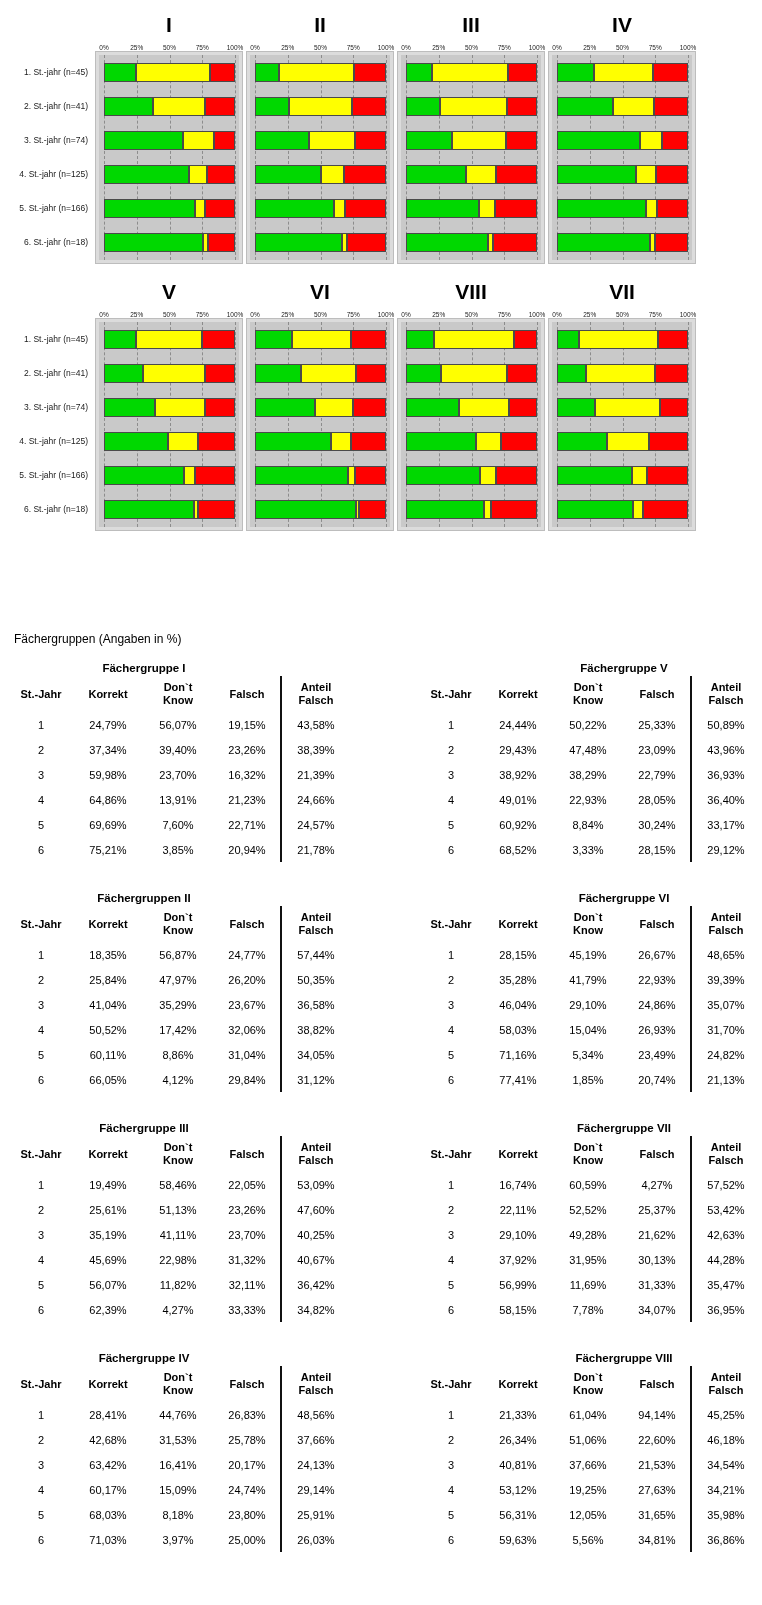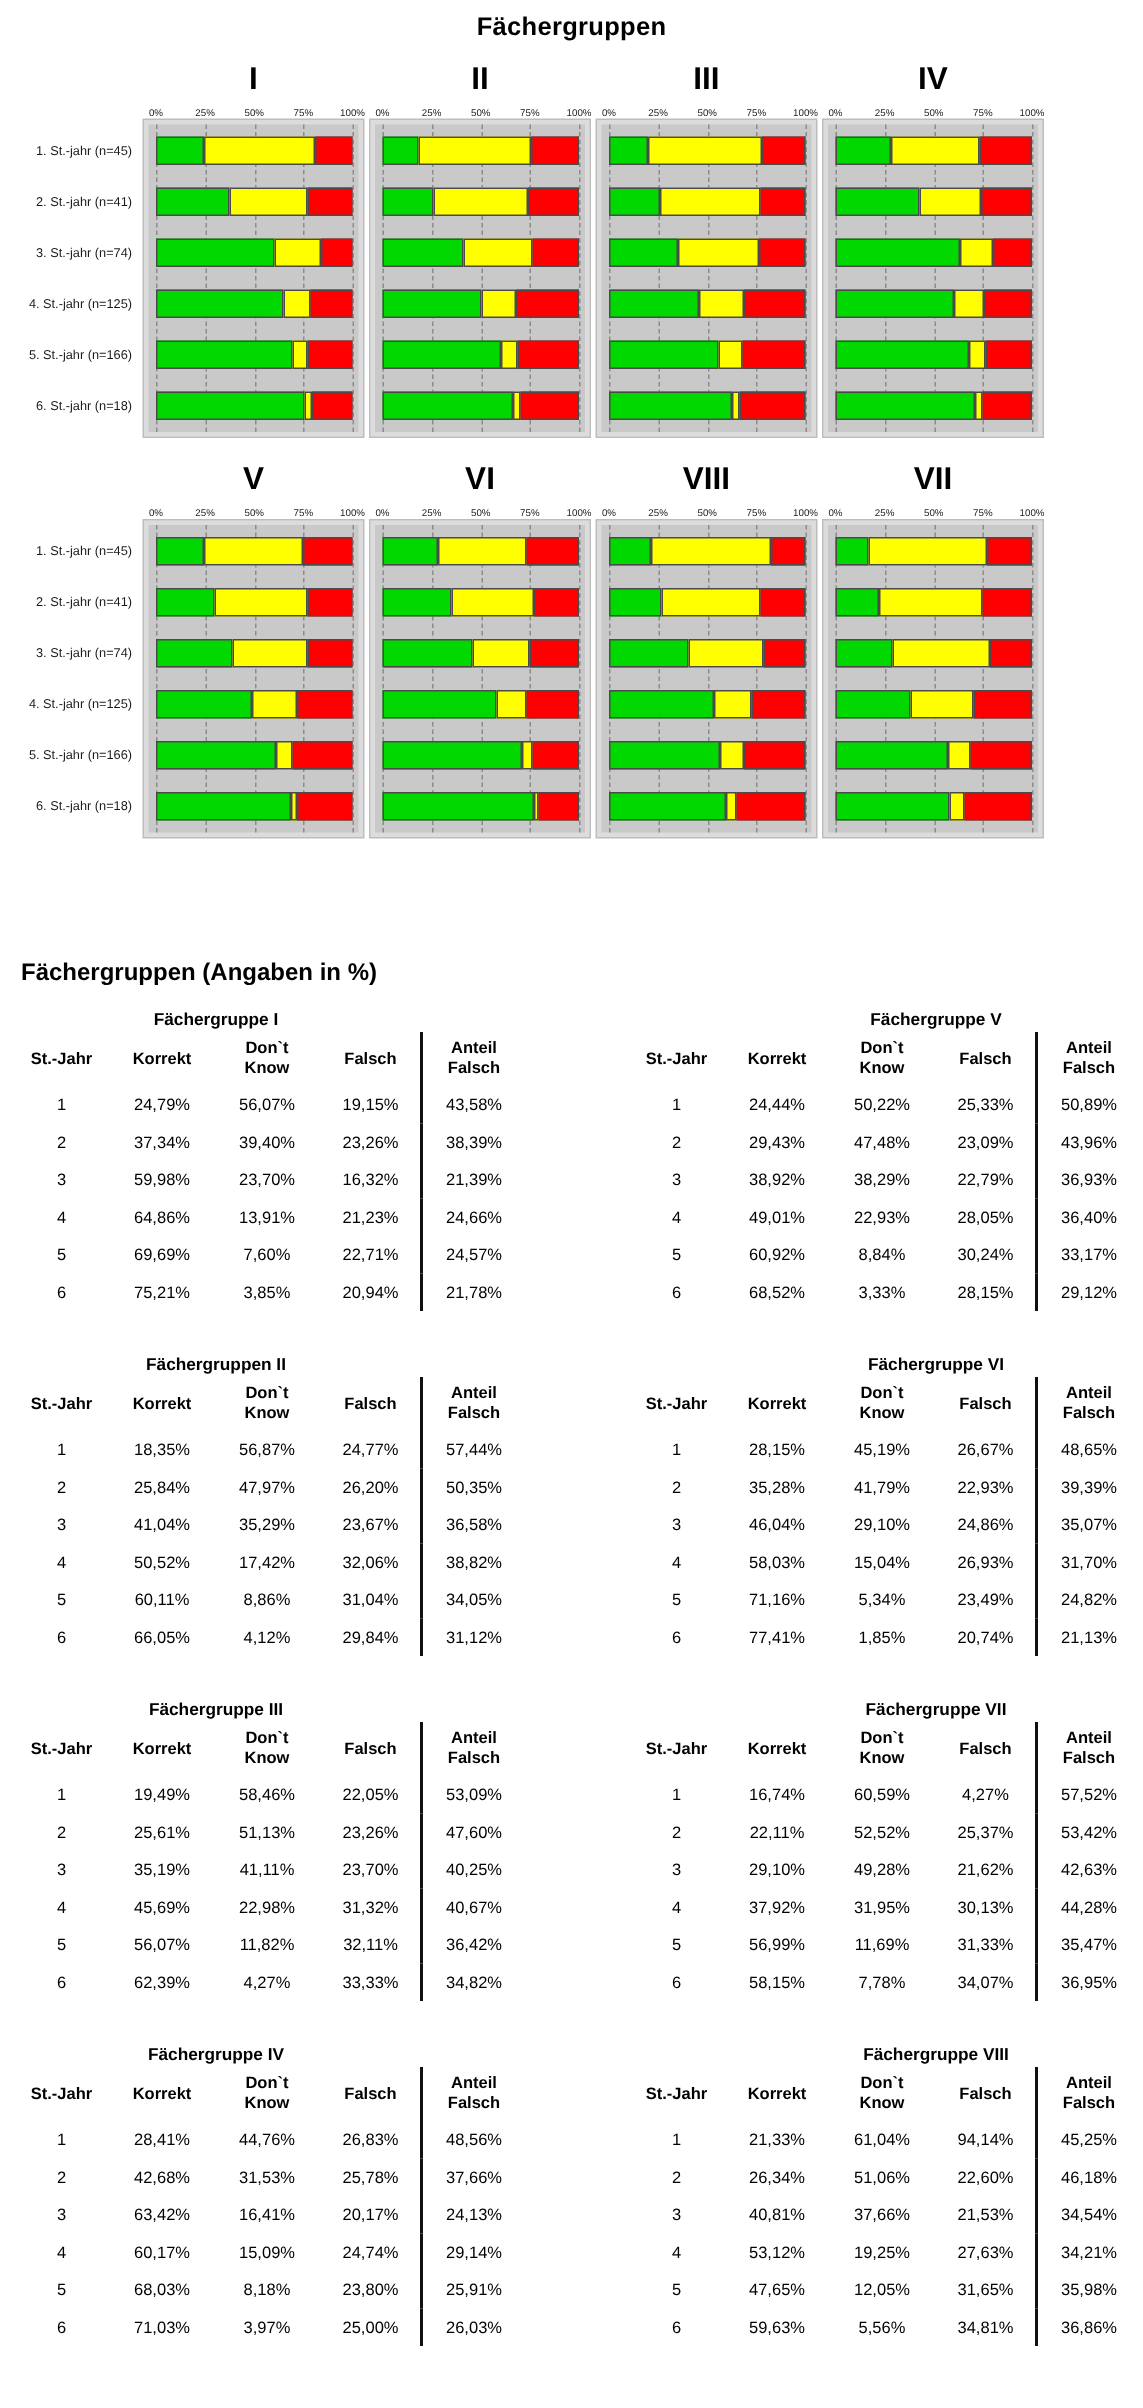--- a/index.html
+++ b/index.html
@@ -21,38 +21,37 @@
   .tick { position: absolute; bottom: 1px; transform: translateX(-50%); font-size: 6.5px; color: #222; white-space: nowrap; }
   .plot { background: #c9c9c9; border: 3px solid #dcdcdc; outline: 1px solid #bdbdbd; padding: 8px 4px 8px 5px; }
   .plot-inner { position: relative; }
   .gridline { position: absolute; top: -8px; bottom: -8px; width: 0; border-left: 1px dashed #8c8c8c; z-index: 0; }
   .bar { position: relative; z-index: 1; display: flex; height: 19px; margin-bottom: 15px; }
   .bar:last-child { margin-bottom: 0; }
   .seg { box-sizing: border-box; border: 1px solid #4a4a4a; height: 100%; }
   .seg-red { flex: 1 1 auto; }
 
   
-  .tables-heading { font-weight: bold; font-size: 16px; margin: 78px 0 16px 14px; }
+  .tables-heading { font-weight: normal; font-size: 12px; margin: 98px 0 16px 14px; }
   .table-pair { display: flex; margin-bottom: 30px; }
   .data-table.left { margin-left: 8px; }
   .data-table.right { margin-left: 68px; }
   .table-title { font-weight: bold; font-size: 11.5px; text-align: center; width: 272px; margin-bottom: 2px; white-space: nowrap; }
   .data-table.right .table-title { margin-left: 70px; }
   .table-grid { display: grid; grid-template-columns: 66px 68px 72px 66px 70px; }
   .th { font-weight: bold; min-height: 36px; display: flex; align-items: center; justify-content: center; white-space: pre-line; text-align: center; line-height: 1.15; font-size: 11px; }
   .td { height: 25px; display: flex; align-items: center; justify-content: center; font-size: 11px; }
   .c4 { border-left: 2px solid #111; }
 </style>
 </head>
 <body>
 
 <div class="page">
 
   <div class="chart-section">
-    <div class="main-title">Fächergruppen</div>
     <div class="chart-row">
         <div class="labels-col">
           <div class="row-label">1. St.-jahr (n=45)</div>
           <div class="row-label">2. St.-jahr (n=41)</div>
           <div class="row-label">3. St.-jahr (n=74)</div>
           <div class="row-label">4. St.-jahr (n=125)</div>
           <div class="row-label">5. St.-jahr (n=166)</div>
           <div class="row-label">6. St.-jahr (n=18)</div>
         </div>
         <div class="chart-col">
@@ -788,21 +787,21 @@
             <div class="td c1">40,81%</div>
             <div class="td c2">37,66%</div>
             <div class="td c3">21,53%</div>
             <div class="td c4">34,54%</div>
             <div class="td c0">4</div>
             <div class="td c1">53,12%</div>
             <div class="td c2">19,25%</div>
             <div class="td c3">27,63%</div>
             <div class="td c4">34,21%</div>
             <div class="td c0">5</div>
-            <div class="td c1">47,65%</div>
+            <div class="td c1">56,31%</div>
             <div class="td c2">12,05%</div>
             <div class="td c3">31,65%</div>
             <div class="td c4">35,98%</div>
             <div class="td c0">6</div>
             <div class="td c1">59,63%</div>
             <div class="td c2">5,56%</div>
             <div class="td c3">34,81%</div>
             <div class="td c4">36,86%</div>
           </div>
         </div>

